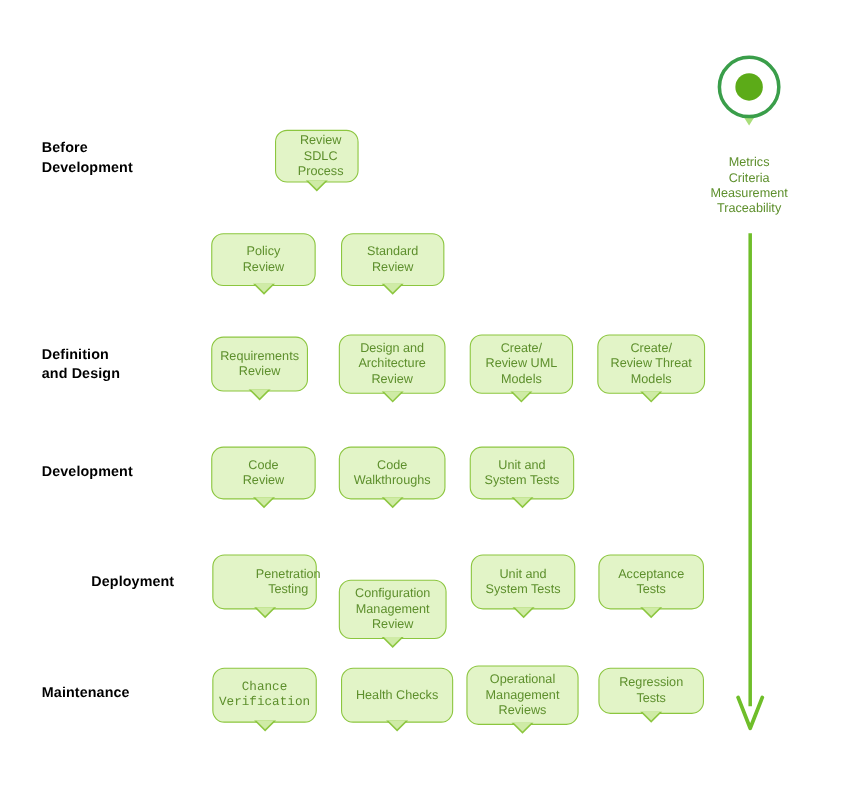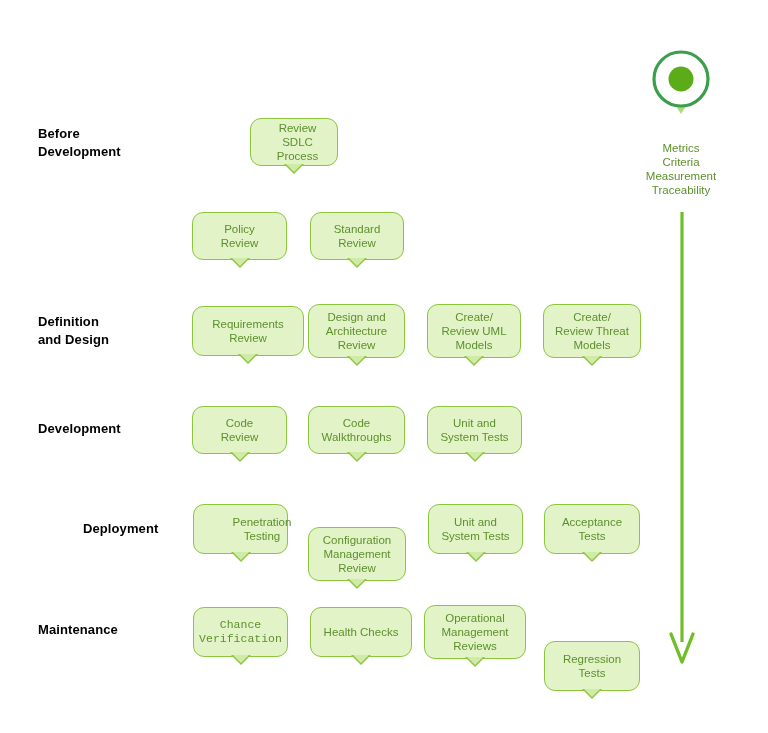--- a/index.html
+++ b/index.html
@@ -108,30 +108,30 @@
 
   <div class="row-label" style="left:38px; top:313px;">Definition
 and Design</div>
 
   <div class="row-label" style="left:38px; top:420px;">Development</div>
 
   <div class="row-label" style="left:38px; top:520px;margin-left:45px;">Deployment</div>
 
   <div class="row-label" style="left:38px; top:621px;">Maintenance</div>
 
-  <div class="node" style="left:250px; top:118px; width:88px; height:48px;padding-left:12px;">Review SDLC
+  <div class="node" style="left:250px; top:118px; width:76px; height:48px;padding-left:12px;">Review SDLC
 Process</div>
 
   <div class="node" style="left:192px; top:212px; width:95px; height:48px;">Policy
 Review</div>
 
   <div class="node" style="left:310px; top:212px; width:94px; height:48px;">Standard
 Review</div>
 
-  <div class="node" style="left:192px; top:306px; width:112px; height:50px;">Requirements
+  <div class="node" style="left:192px; top:306px; width:88px; height:50px;">Requirements
 Review</div>
 
   <div class="node" style="left:308px; top:304px; width:97px; height:54px;">Design and
 Architecture
 Review</div>
 
   <div class="node" style="left:427px; top:304px; width:94px; height:54px;">Create/
 Review UML
 Models</div>
 
@@ -163,21 +163,21 @@
 
   <div class="node" style="left:193px; top:607px; width:95px; height:50px;font-family:Liberation Mono, monospace;">Chance
 Verification</div>
 
   <div class="node" style="left:310px; top:607px; width:102px; height:50px;">Health Checks</div>
 
   <div class="node" style="left:424px; top:605px; width:102px; height:54px;">Operational
 Management
 Reviews</div>
 
-  <div class="node" style="left:544px; top:641px; width:96px; height:50px;">Regression
+  <div class="node" style="left:544px; top:607px; width:96px; height:42px;">Regression
 Tests</div>
 
   <div class="pin" style="left:650px; top:48px;">
     <svg width="62" height="72" viewBox="0 0 62 72">
       <path d="M31 66 L17 44 L45 44 Z" fill="#a9de7a"></path>
       <circle cx="31" cy="31" r="27" fill="#ffffff" stroke="#3a9e4a" stroke-width="3.2"></circle>
       <circle cx="31" cy="31" r="12.5" fill="#5cab18"></circle>
     </svg>
   </div>
 

